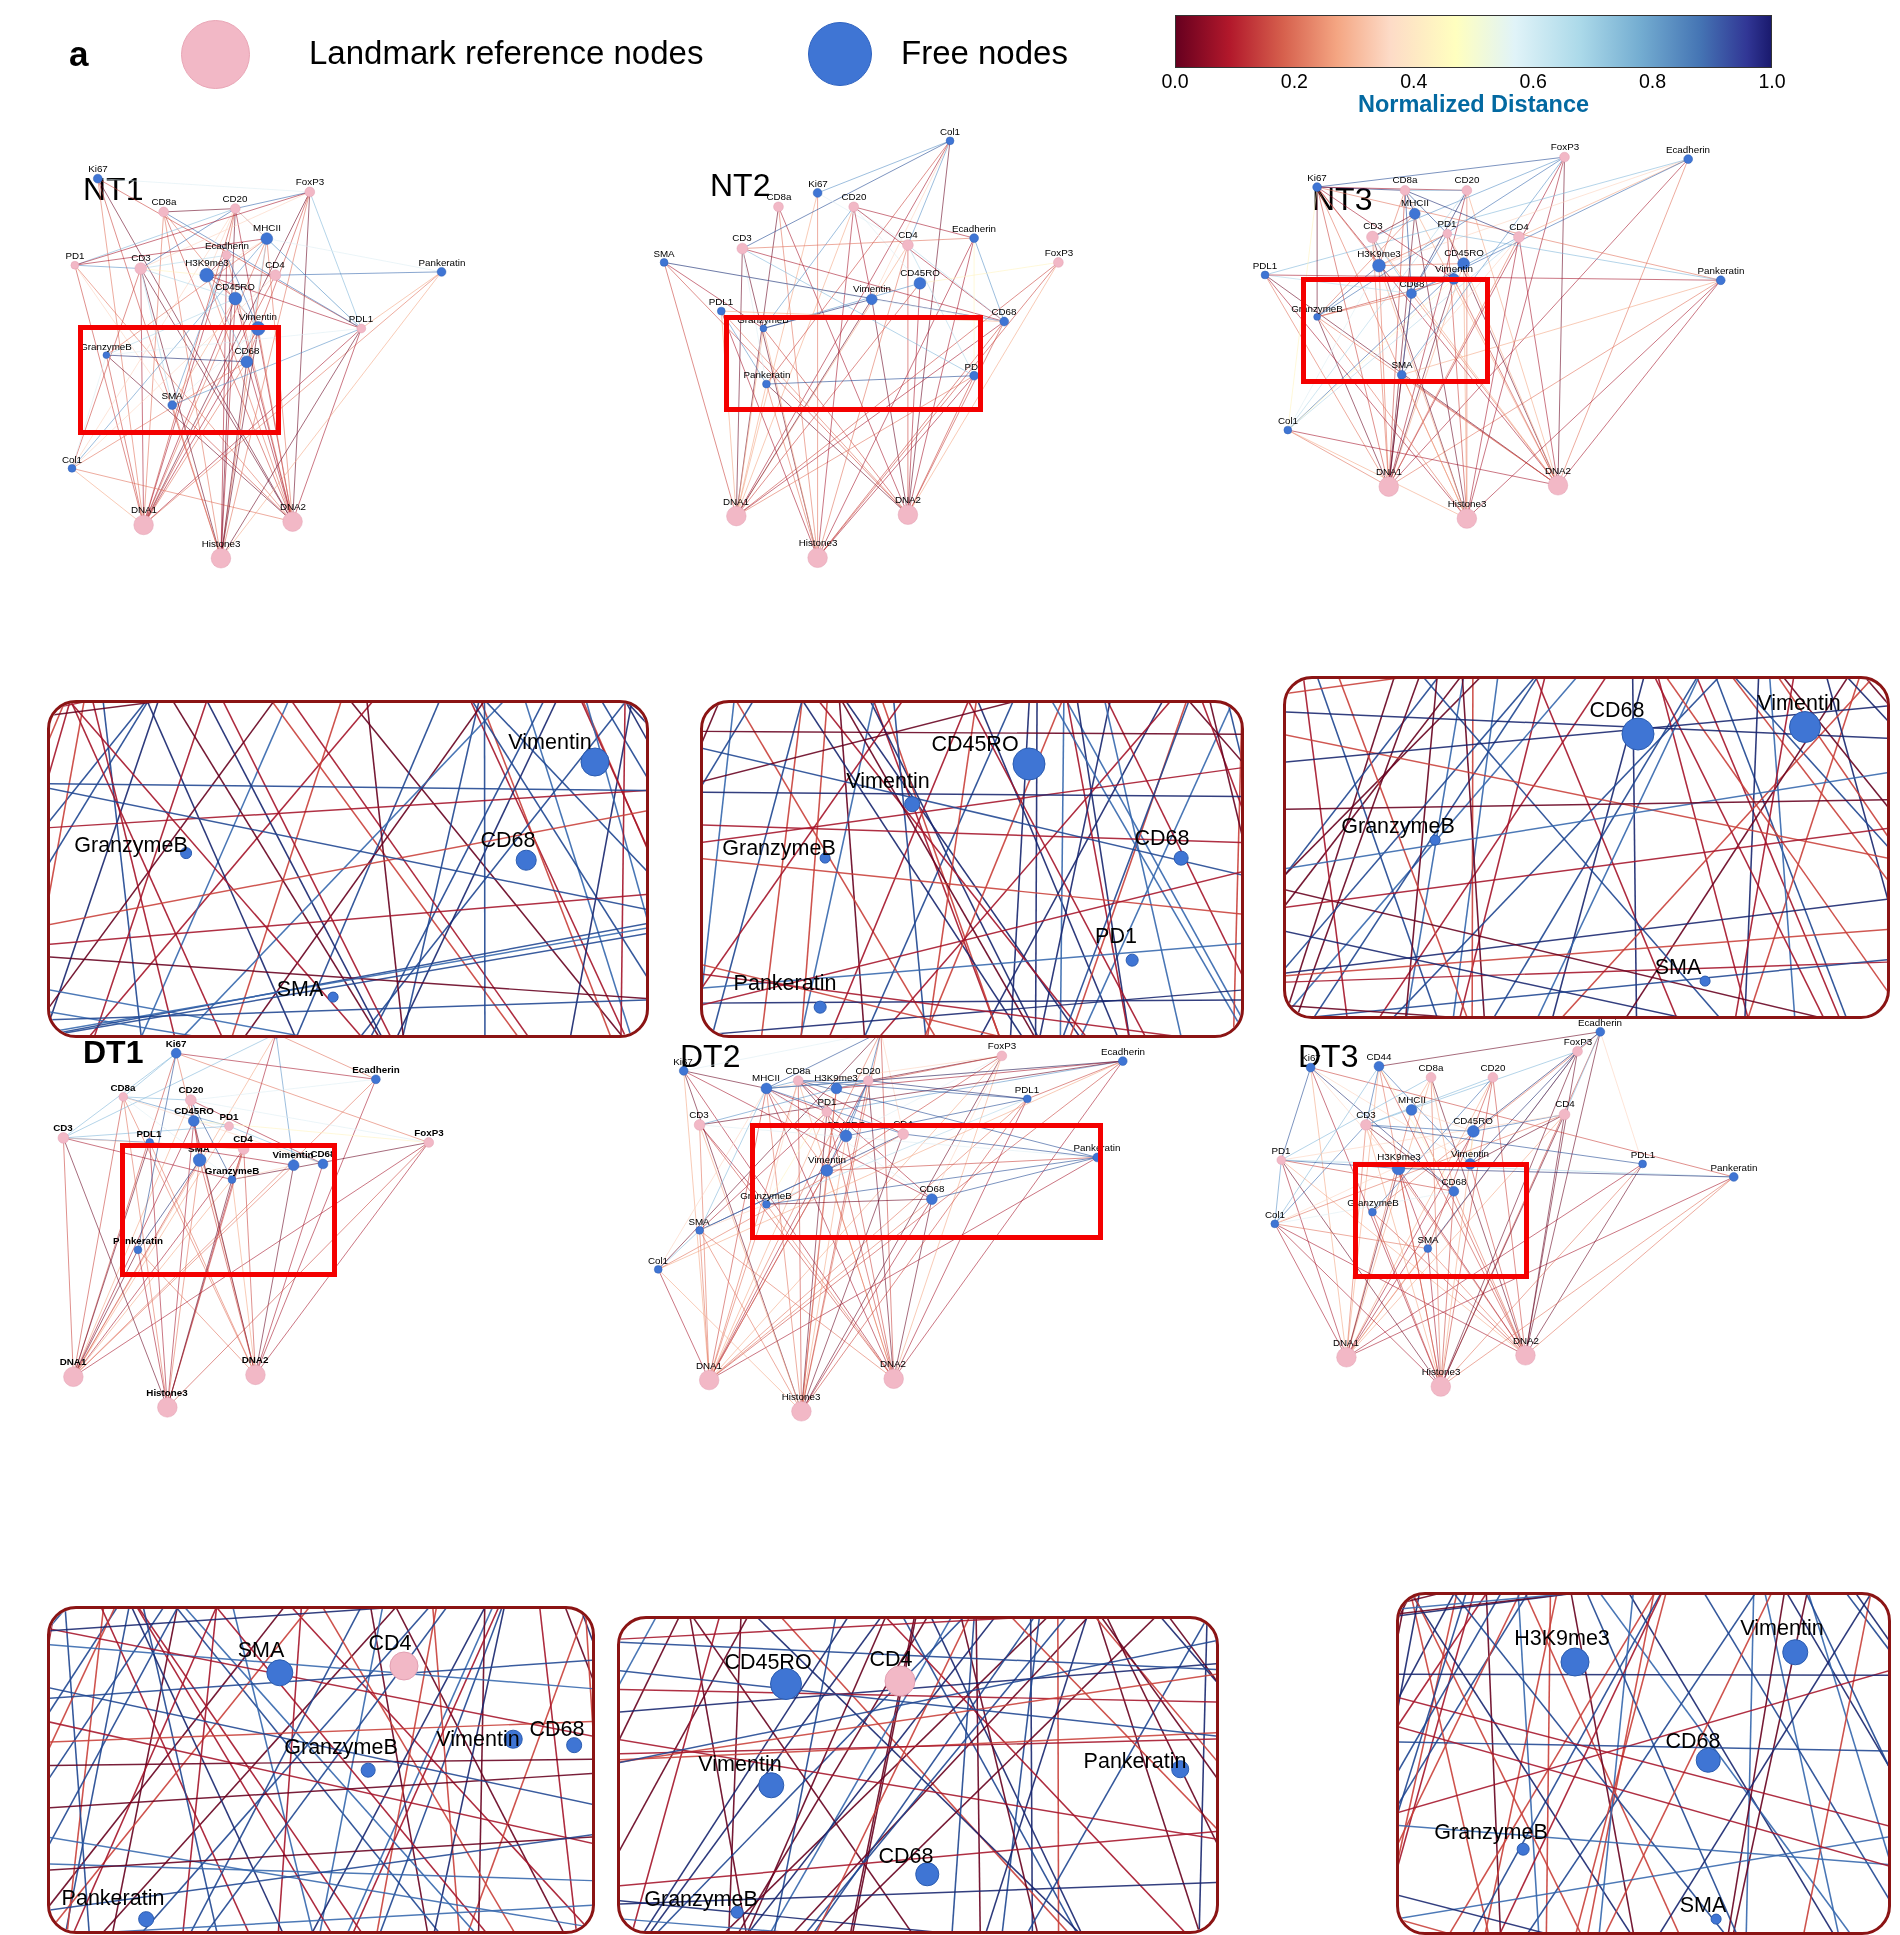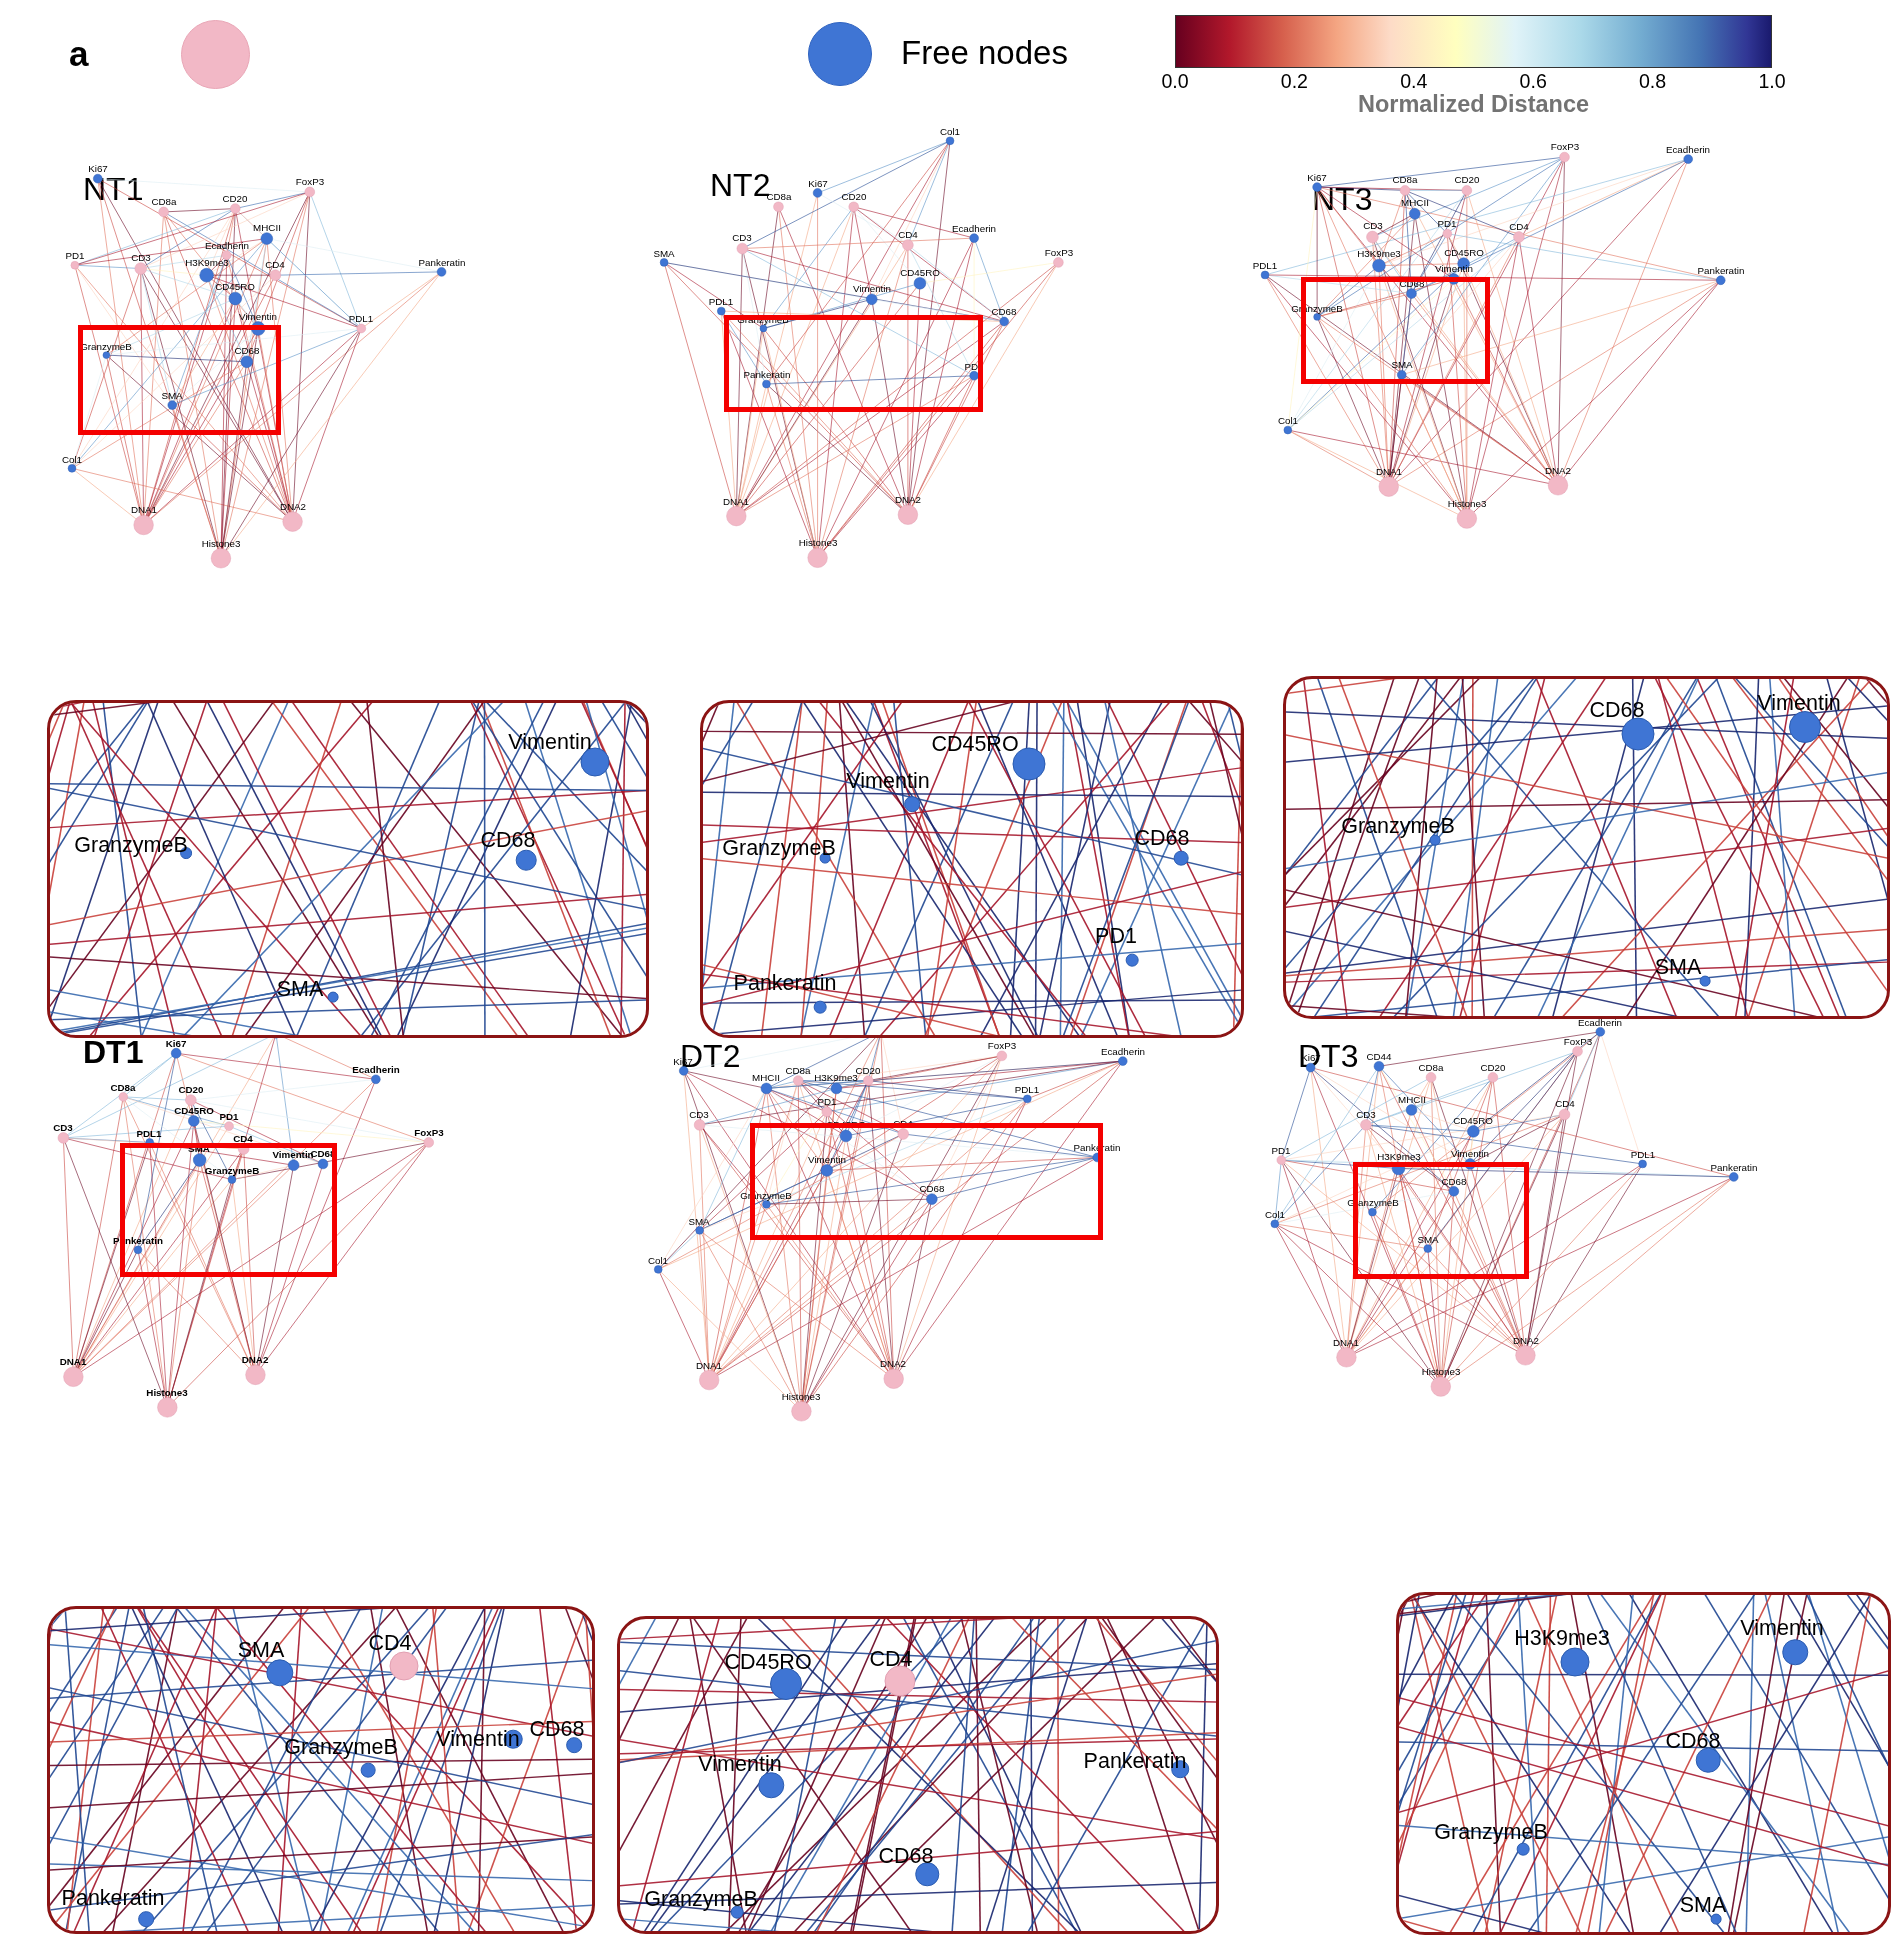--- a/index.html
+++ b/index.html
@@ -83,21 +83,21 @@
     color: #000;
     transform: translateX(-50%);
   }
   .cb-title {
     position: absolute;
     left: 1175px; top: 91px;
     width: 597px;
     text-align: center;
     font-size: 23.5px;
     font-weight: bold;
-    color: #737373;
+    color: #0369a1;
   }
 
   
   .net-panel {
     position: absolute;
   }
   .net-title {
     position: absolute;
     font-size: 32px;
     color: #000;
@@ -143,20 +143,21 @@
   }
 </style>
 </head>
 <body>
 
 <div id="page">
 
   <div class="panel-letter">a</div>
 
   <div class="legend-dot landmark"></div>
+  <div class="legend-label landmark">Landmark reference nodes</div>
 
   <div class="legend-dot free"></div>
   <div class="legend-label free">Free nodes</div>
 
   <div class="colorbar-wrap">
     <div class="colorbar"></div>
     <div class="cb-ticks" id="cb-ticks">
         <div class="cb-tick" style="left: 0%;">0.0</div>
         <div class="cb-tick" style="left: 20%;">0.2</div>
         <div class="cb-tick" style="left: 40%;">0.4</div>

